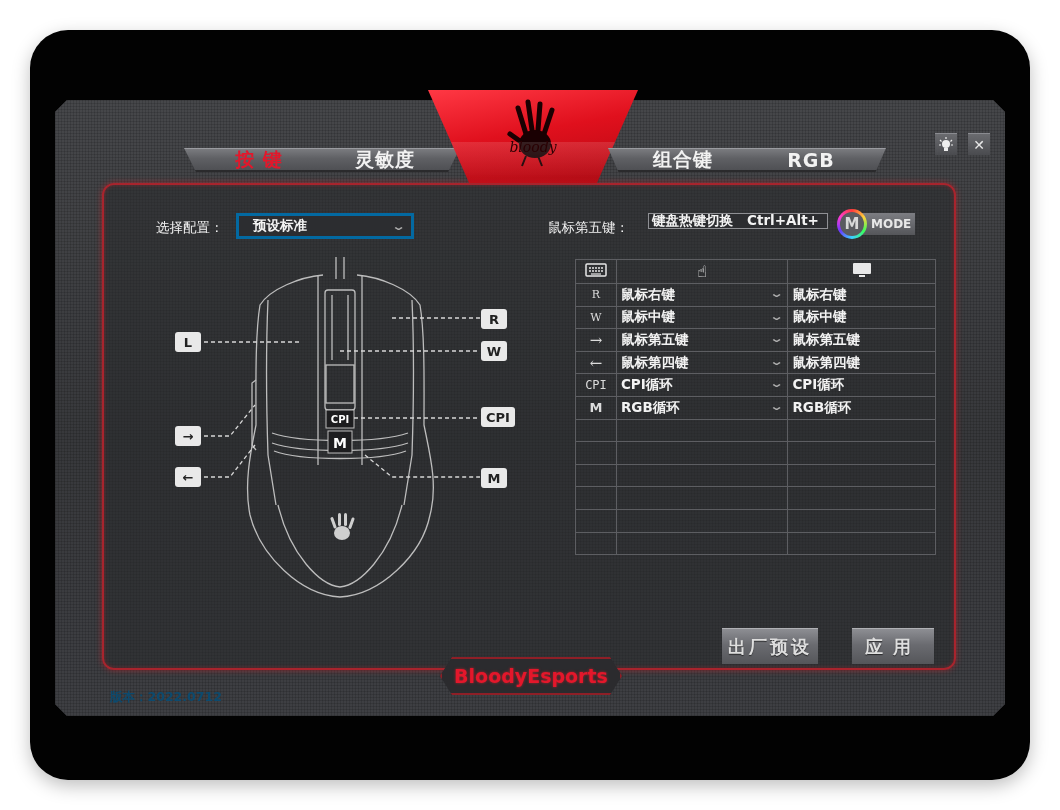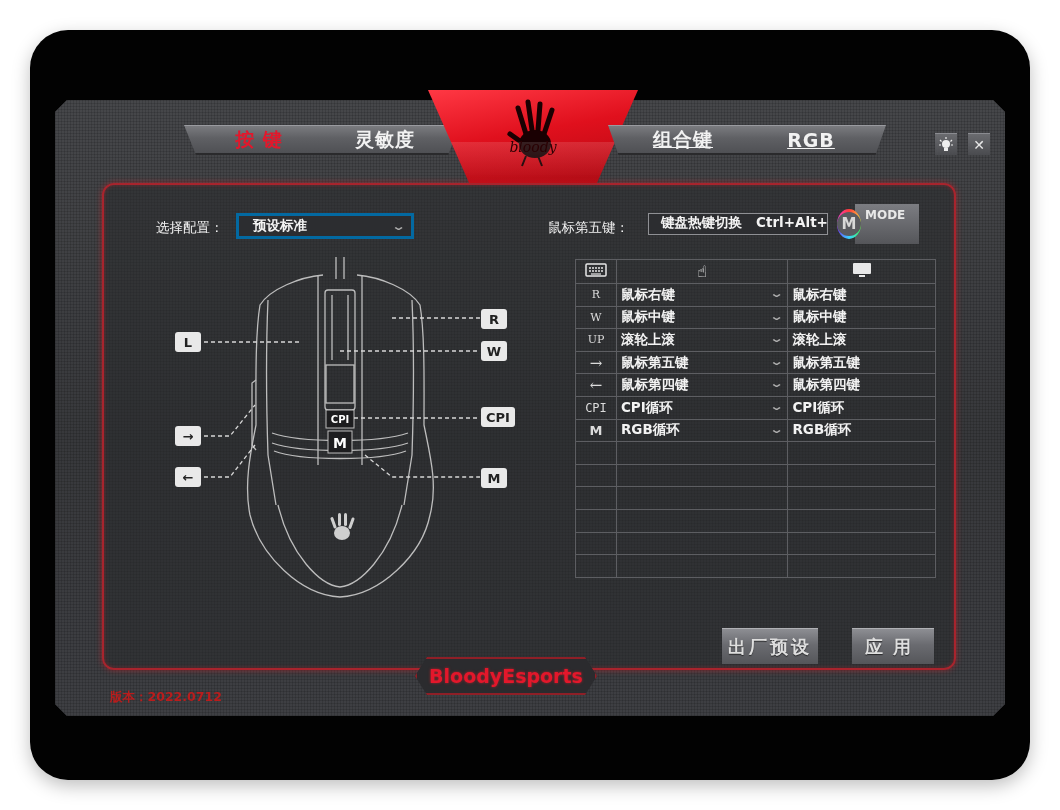--- a/index.html
+++ b/index.html
@@ -17,31 +17,31 @@
     background-color: #3a3b3e;
     background-image:
       repeating-linear-gradient(0deg, rgba(0,0,0,0.13) 0 1px, transparent 1px 3px),
       repeating-linear-gradient(90deg, rgba(0,0,0,0.13) 0 1px, transparent 1px 3px),
       linear-gradient(180deg, #46474a 0%, #37383b 55%, #3e3f43 100%);
     clip-path: polygon(12px 0, 938px 0, 950px 12px, 950px 604px, 938px 616px, 12px 616px, 0 604px, 0 12px);
   }
 
   
   .tab {
-    position: absolute; top: 125px; height: 30px;
+    position: absolute; top: 148px; height: 24px;
     display: flex; align-items: center; justify-content: center;
     font-weight: bold; font-size: 19px; letter-spacing: 1px;
     color: #f2f2f2;
     background: linear-gradient(180deg, #7a7b7f 0%, #5f6064 45%, #4f5054 100%);
     border-top: 1px solid #9a9ba0;
     border-bottom: 2px solid #2a2a2c;
     cursor: pointer;
   }
   .tab.left  { clip-path: polygon(0 0, 100% 0, 92% 100%, 8% 100%); }
-  .tab.skew-l { clip-path: polygon(0 0, 100% 0, 93% 100%, 7% 100%); text-decoration: underline; }
+  .tab.skew-l { clip-path: polygon(0 0, 100% 0, 93% 100%, 7% 100%); }
   .tab.active { color: #e3172b; }
   .tab.t1 { left: 184px; width: 150px; }
   .tab.t2 { left: 310px; width: 150px; }
   .tab.t3 { left: 608px; width: 150px; }
   .tab.t4 { left: 736px; width: 150px; }
 
   .logo-tab {
     position: absolute; left: 428px; top: 90px; width: 210px; height: 95px;
     background: linear-gradient(170deg, #ff3844 0%, #e0101d 45%, #b20710 100%);
     clip-path: polygon(0 0, 100% 0, 80% 100%, 20% 100%);
@@ -79,42 +79,42 @@
 
   .select-box {
     position: absolute; left: 236px; top: 213px; width: 178px; height: 26px;
     border: 3px solid #0369a1; background: #2c2d30;
     display: flex; align-items: center; padding-left: 14px;
     font-size: 13.5px; font-weight: bold; color: #f3f3f3; cursor: pointer;
   }
   .chev { position: absolute; right: 8px; top: 4px; color: #b0b0b0; font-size: 11px; transform: scaleX(1.6); }
 
   .hotkey-box {
-    position: absolute; left: 648px; top: 213px; width: 180px; height: 22px;
+    position: absolute; left: 648px; top: 213px; width: 180px; height: 16px;
     border: 1px solid #8f9094; background: #2c2d30;
-    display: flex; padding-left: 12px;
+    display: flex; align-items: center; padding-left: 3px;
     font-size: 13.5px; font-weight: bold; color: #f3f3f3; white-space: nowrap; overflow: hidden;
   }
 
   .mode-btn {
     position: absolute; left: 837px; top: 208px; width: 80px; height: 32px;
     display: flex; align-items: center; cursor: pointer;
   }
   .mode-ring {
     width: 30px; height: 30px; border-radius: 50%;
     background: conic-gradient(#ff3a3a, #ffd23a, #3aff5a, #3ad2ff, #6a3aff, #ff3ad2, #ff3a3a);
     display: flex; align-items: center; justify-content: center; z-index: 2;
   }
   .mode-ring span {
     width: 24px; height: 24px; border-radius: 50%; background: #5a5b60;
     display: flex; align-items: center; justify-content: center;
     font-weight: bold; font-size: 15px; color: #d8d8d8;
   }
   .mode-label {
-    margin-left: -6px; padding: 0 14px 0 10px; height: 40px; line-height: 22px;
+    margin-left: -6px; padding: 0 4px 0 10px; height: 22px; line-height: 22px;
     background: linear-gradient(180deg, #7c7d82, #55565a);
     font-size: 12px; font-weight: bold; color: #e8e8e8;
   }
 
   
   .mouse-svg { position: absolute; left: 160px; top: 255px; }
   .callout {
     position: absolute; height: 20px; min-width: 26px; padding: 0 5px;
     background: #e9e9e9; border-radius: 3px;
     color: #222; font-size: 13px; font-weight: bold;
@@ -142,30 +142,30 @@
     background: linear-gradient(180deg, #8d8e93 0%, #6a6b70 45%, #55565a 100%);
     border-top: 1px solid #b0b1b5;
     color: #dedede; font-size: 18px; font-weight: bold; letter-spacing: 3px;
     display: flex; align-items: center; justify-content: center; cursor: pointer;
     text-shadow: 0 1px 1px rgba(0,0,0,0.6);
   }
   .action-btn.reset { left: 722px; width: 96px; }
   .action-btn.apply { left: 852px; width: 82px; letter-spacing: 10px; }
 
   .brand-plate {
-    position: absolute; left: 415px; top: 657px; width: 182px; height: 38px;
+    position: absolute; left: 440px; top: 657px; width: 182px; height: 38px;
     background: #2b2b2e;
     border: 2px solid #8e1f27;
     clip-path: polygon(12px 0, 170px 0, 182px 19px, 170px 38px, 12px 38px, 0 19px);
     display: flex; align-items: center; justify-content: center;
     color: #e3172b; font-weight: bold; font-size: 19px;
     text-shadow: 0 0 3px rgba(255,30,40,0.6);
   }
 
-  .version { position: absolute; left: 110px; top: 689px; font-size: 12.5px; font-weight: bold; color: #b91c1c; }
+  .version { position: absolute; left: 110px; top: 689px; font-size: 12.5px; font-weight: bold; color: #0c4a6e; }
 </style>
 </head>
 <body>
 
 <div class="device-frame"></div>
 <div class="app-window"></div>
 
 <div class="tab left t1 active">按 键</div>
 <div class="tab left t2">灵敏度</div>
 <div class="logo-tab">
@@ -288,25 +288,20 @@
     <td class="key">R</td>
     <td class="assign"><span>鼠标右键</span><span class="chev">⌄</span></td>
     <td class="result">鼠标右键</td>
   </tr>
   <tr>
     <td class="key">W</td>
     <td class="assign"><span>鼠标中键</span><span class="chev">⌄</span></td>
     <td class="result">鼠标中键</td>
   </tr>
   <tr>
-    <td class="key">UP</td>
-    <td class="assign"><span>滚轮上滚</span><span class="chev">⌄</span></td>
-    <td class="result">滚轮上滚</td>
-  </tr>
-  <tr>
     <td class="key" style="font-size:15px">→</td>
     <td class="assign"><span>鼠标第五键</span><span class="chev">⌄</span></td>
     <td class="result">鼠标第五键</td>
   </tr>
   <tr>
     <td class="key" style="font-size:15px">←</td>
     <td class="assign"><span>鼠标第四键</span><span class="chev">⌄</span></td>
     <td class="result">鼠标第四键</td>
   </tr>
   <tr>

